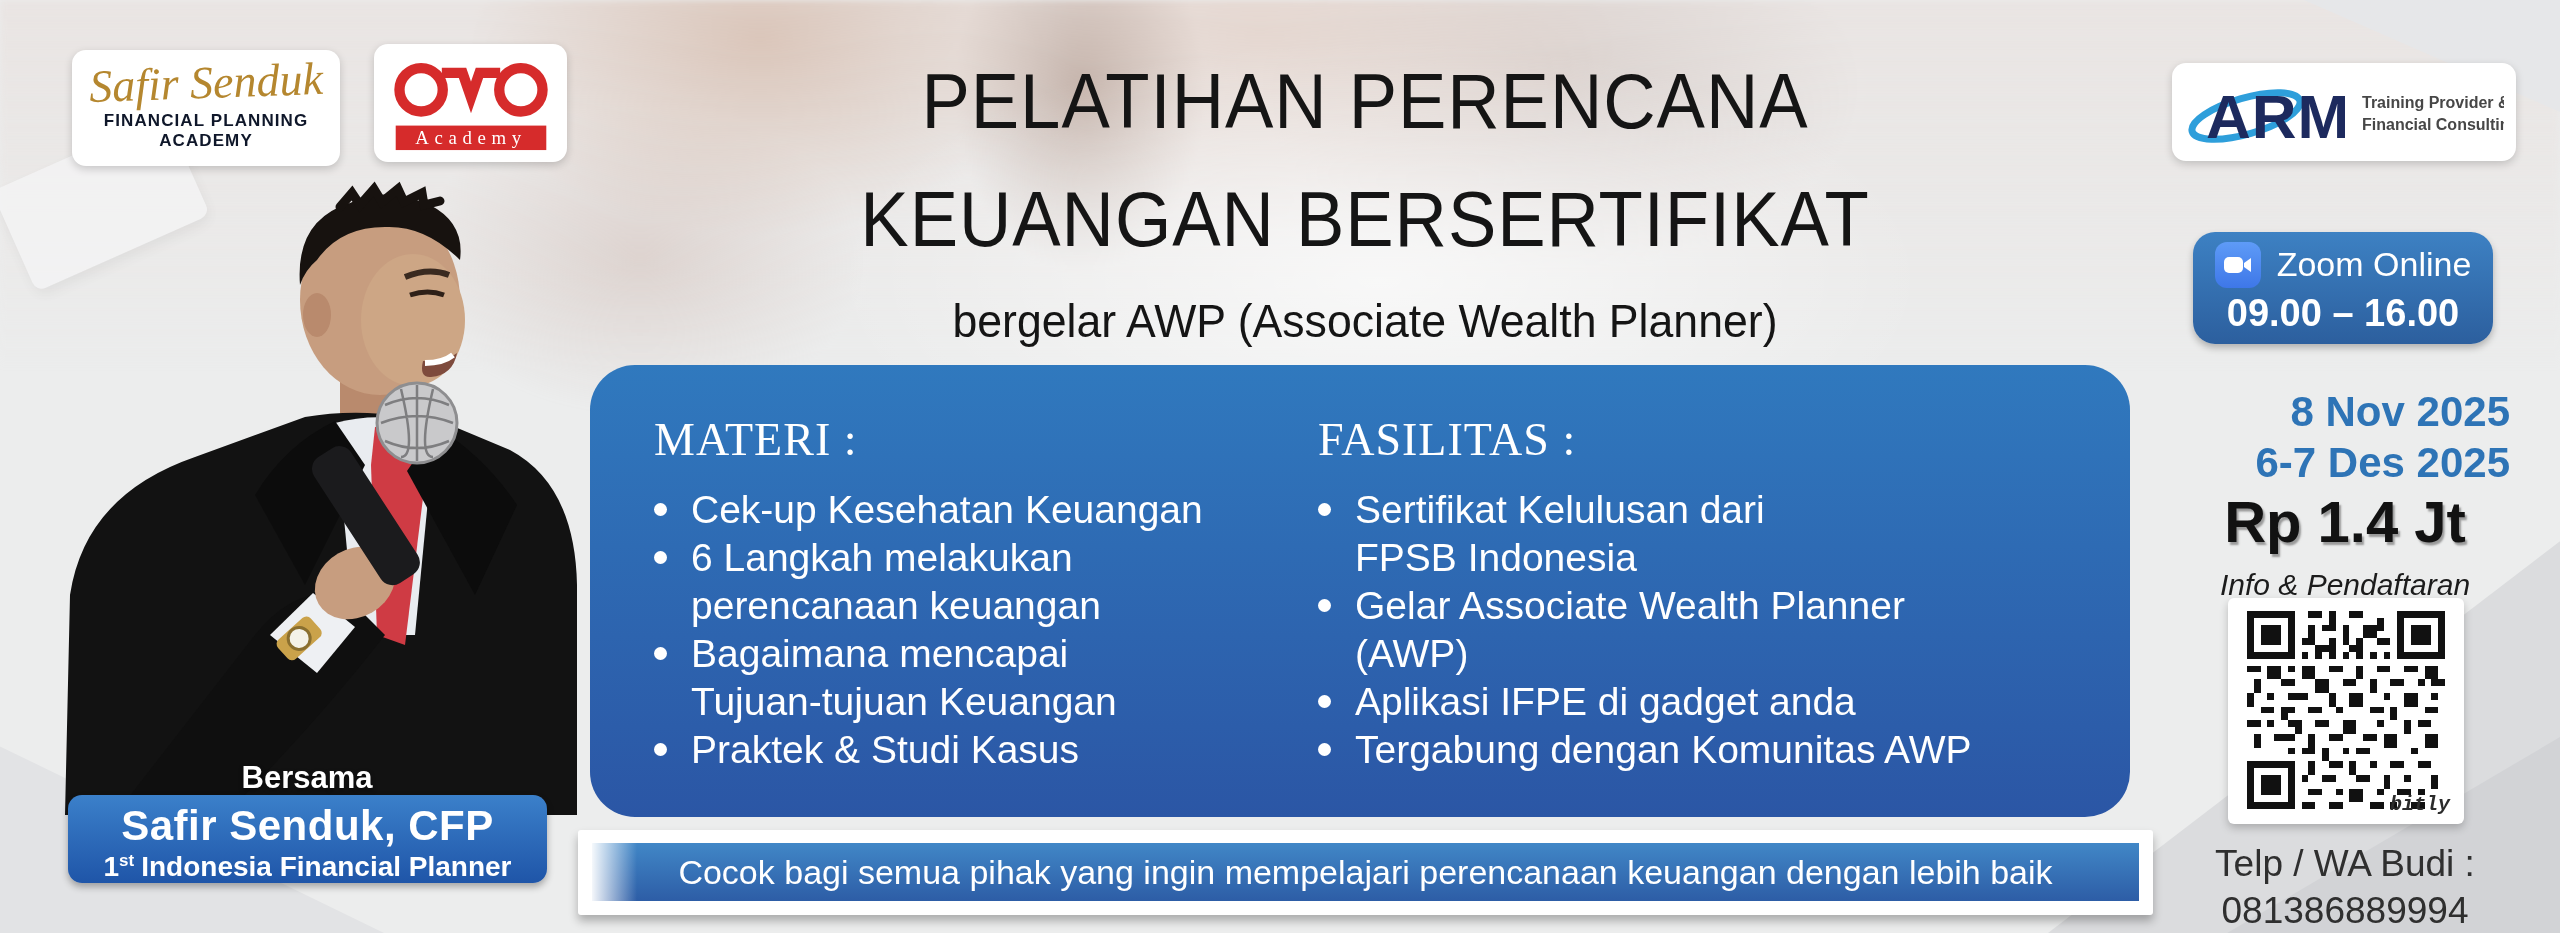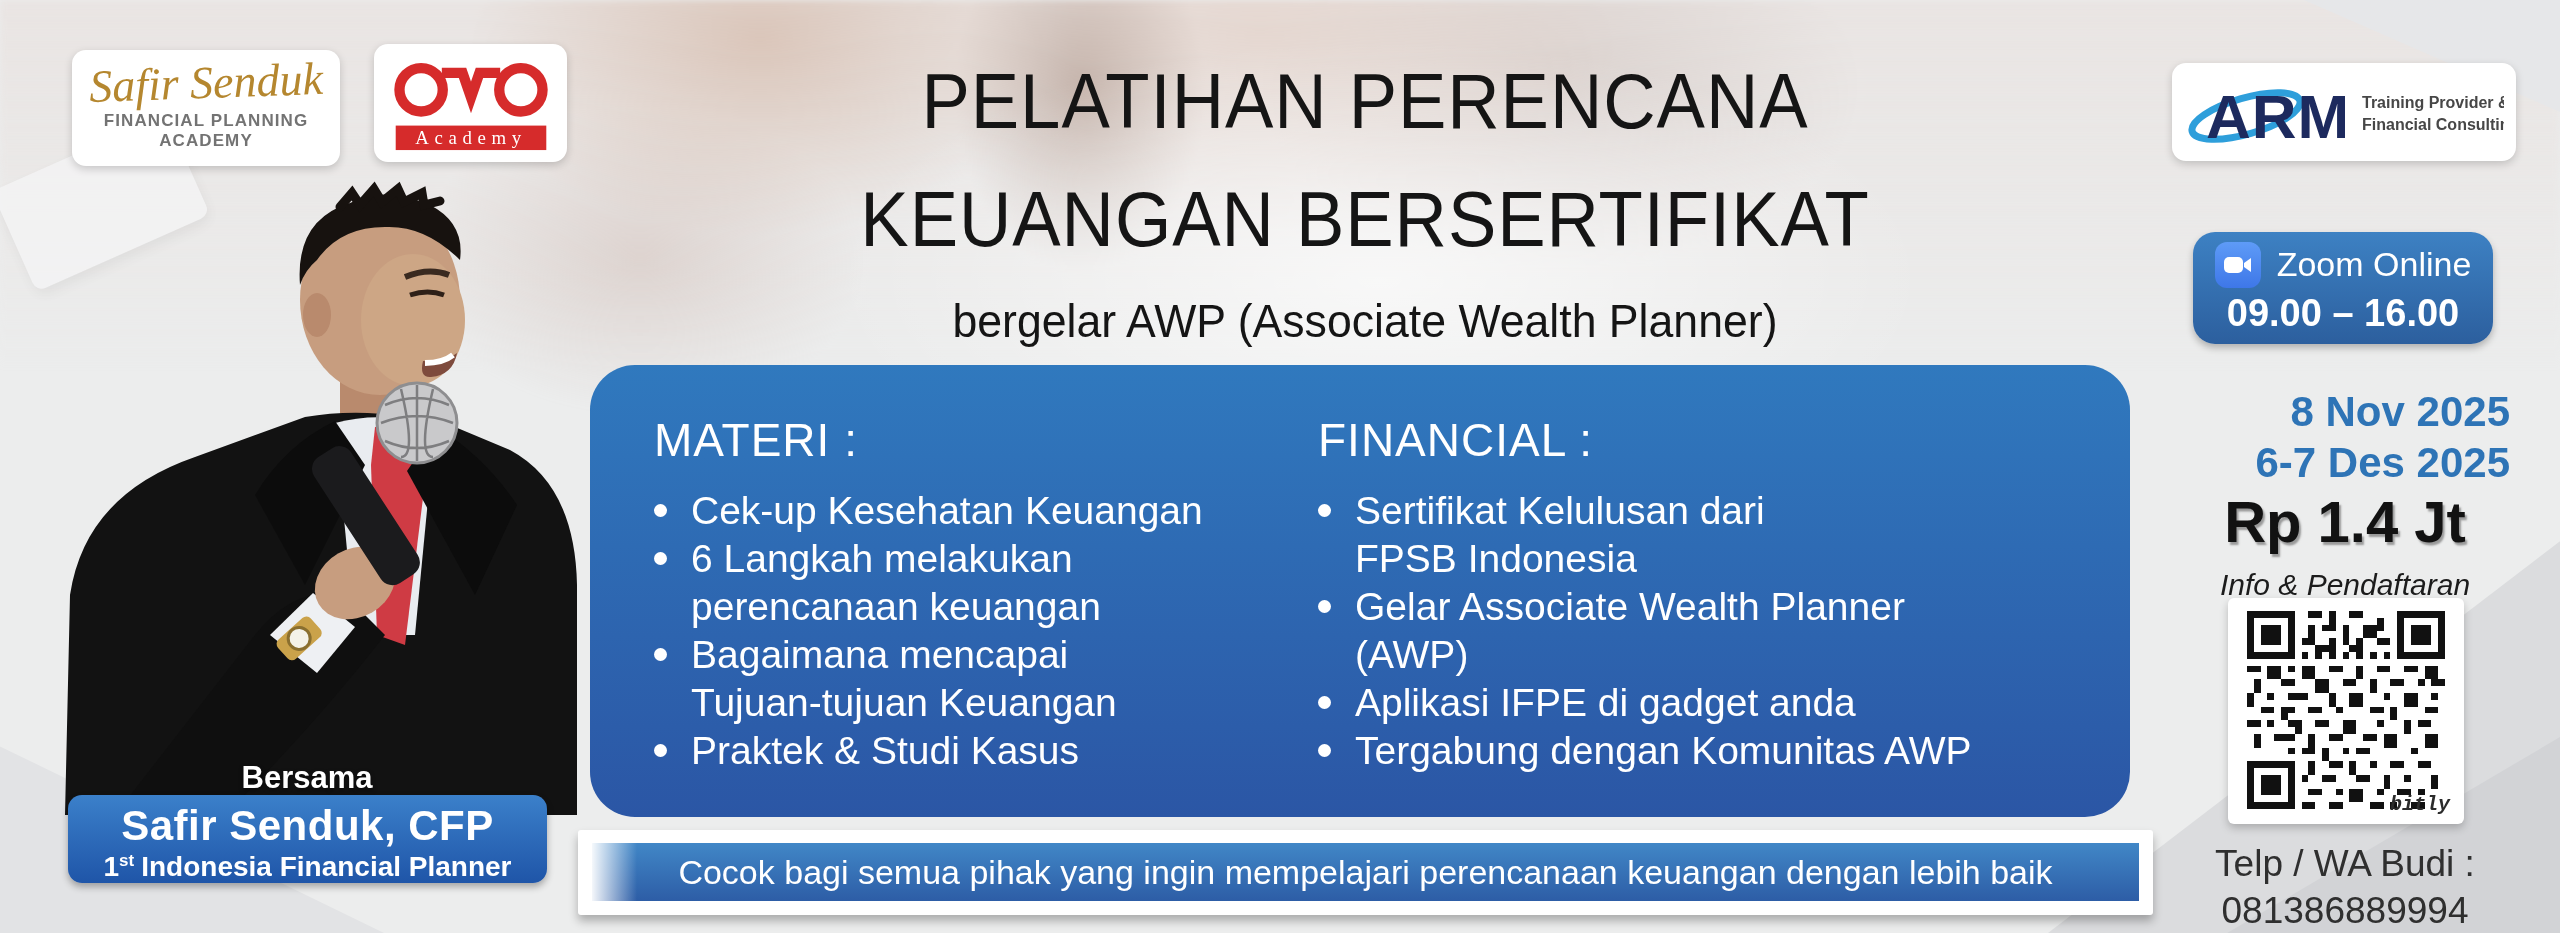--- a/index.html
+++ b/index.html
@@ -24,38 +24,38 @@
   .facet.f3{background:#e2e3e5;clip-path:polygon(0 80%,15% 100%,0 100%);}
   .facet.f4{background:#e6e7e9;clip-path:polygon(90% 0,100% 0,100% 12%);}
   .bg-book{position:absolute;left:6px;top:148px;width:190px;height:110px;border-radius:10px;
     background:#f6f6f7;box-shadow:0 6px 14px rgba(0,0,0,.08);transform:rotate(-24deg);opacity:.7;}
 
   
   .card{position:absolute;background:#fff;border-radius:14px;box-shadow:0 3px 8px rgba(0,0,0,.18);}
   .card-safir{left:72px;top:50px;width:268px;height:116px;text-align:center;}
   .safir-script{margin-top:6px;font-family:"Liberation Serif",serif;font-style:italic;
     font-size:46px;color:#b5872f;transform:rotate(-2deg);}
-  .safir-label{margin-top:2px;font-size:17px;font-weight:700;letter-spacing:1.1px;color:#737373;}
+  .safir-label{margin-top:2px;font-size:17px;font-weight:700;letter-spacing:1.1px;color:#0f172a;}
   .card-owo{left:374px;top:44px;width:193px;height:118px;display:flex;align-items:center;justify-content:center;}
   .card-arm{left:2172px;top:63px;width:344px;height:98px;display:flex;align-items:center;justify-content:center;}
 
   
   .title{position:absolute;left:560px;top:62px;width:1610px;text-align:center;color:#151515;}
   .title .t1,.title .t2{font-size:78px;font-weight:400;letter-spacing:1px;line-height:1;
     transform:scaleX(.93);transform-origin:center;}
   .title .t2{margin-top:40px;}
   .title .t3{margin-top:36px;font-size:46px;font-weight:400;transform:scaleX(.97);transform-origin:center;}
 
   
   .main-box{position:absolute;left:590px;top:365px;width:1540px;height:452px;border-radius:45px;
     background:linear-gradient(180deg,#3079be 0%,#2b56a5 100%);color:#fff;}
   .col{position:absolute;top:48px;}
   .col-materi{left:64px;width:650px;}
   .col-fasilitas{left:728px;width:780px;}
-  .col h3{margin:0 0 20px 0;font-size:46px;font-weight:400;letter-spacing:1px;}
+  .col h3{margin:0 0 20px 0;font-size:46px;font-weight:400;letter-spacing:1px;font-family:Liberation Serif, serif;}
   .col ul{list-style:none;margin:0;padding:0;}
   .col li{display:flex;gap:24px;font-size:39px;line-height:48px;}
   .dot{flex:none;width:13px;height:13px;border-radius:50%;background:#fff;margin-top:17px;}
   .l{display:block;}
 
   
   .banner-outer{position:absolute;left:578px;top:830px;width:1575px;height:85px;background:#fff;
     border-radius:3px;box-shadow:0 6px 10px rgba(0,0,0,.28);}
   .banner-inner{position:absolute;left:14px;top:13px;right:14px;bottom:14px;
     background:linear-gradient(90deg, rgba(255,255,255,.95), rgba(255,255,255,0) 45px),
@@ -221,21 +221,21 @@
         <li>
             <span class="dot"></span>
             <span class="txt">
               <span class="l">Praktek &amp; Studi Kasus</span>
               <span class="l"></span>
             </span>
           </li>
       </ul>
     </div>
     <div class="col col-fasilitas">
-      <h3>FINANCIAL :</h3>
+      <h3>FASILITAS :</h3>
       <ul>
         <li>
             <span class="dot"></span>
             <span class="txt">
               <span class="l">Sertifikat Kelulusan dari</span>
               <span class="l">FPSB Indonesia</span>
             </span>
           </li>
         <li>
             <span class="dot"></span>

